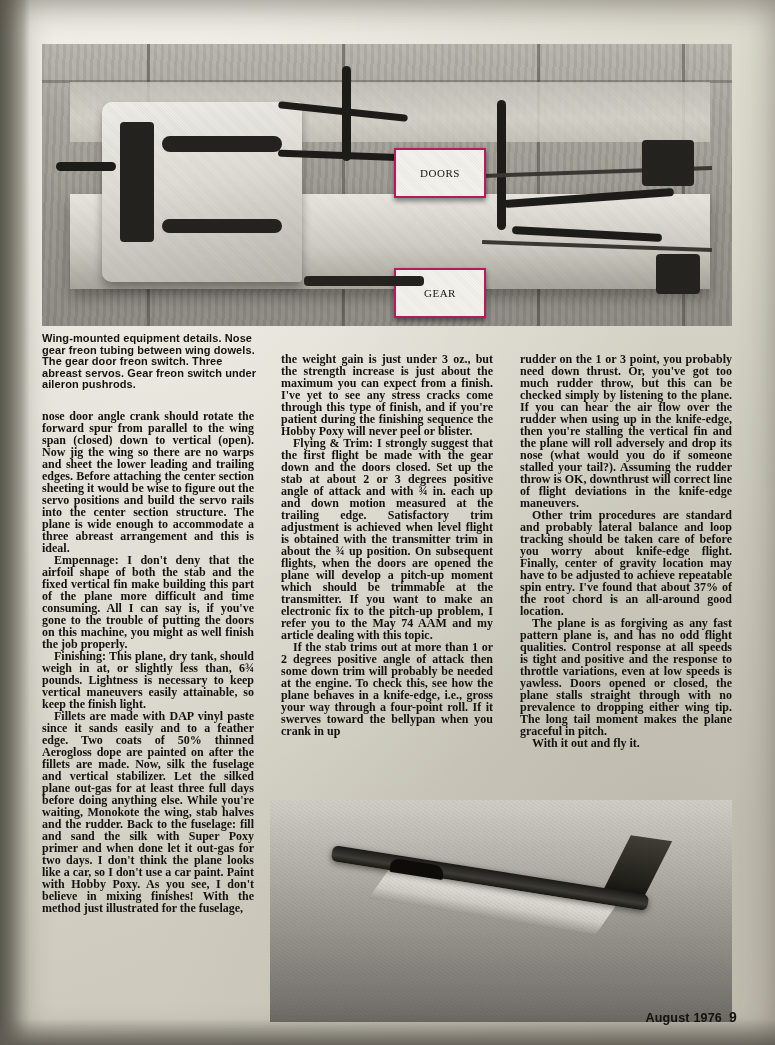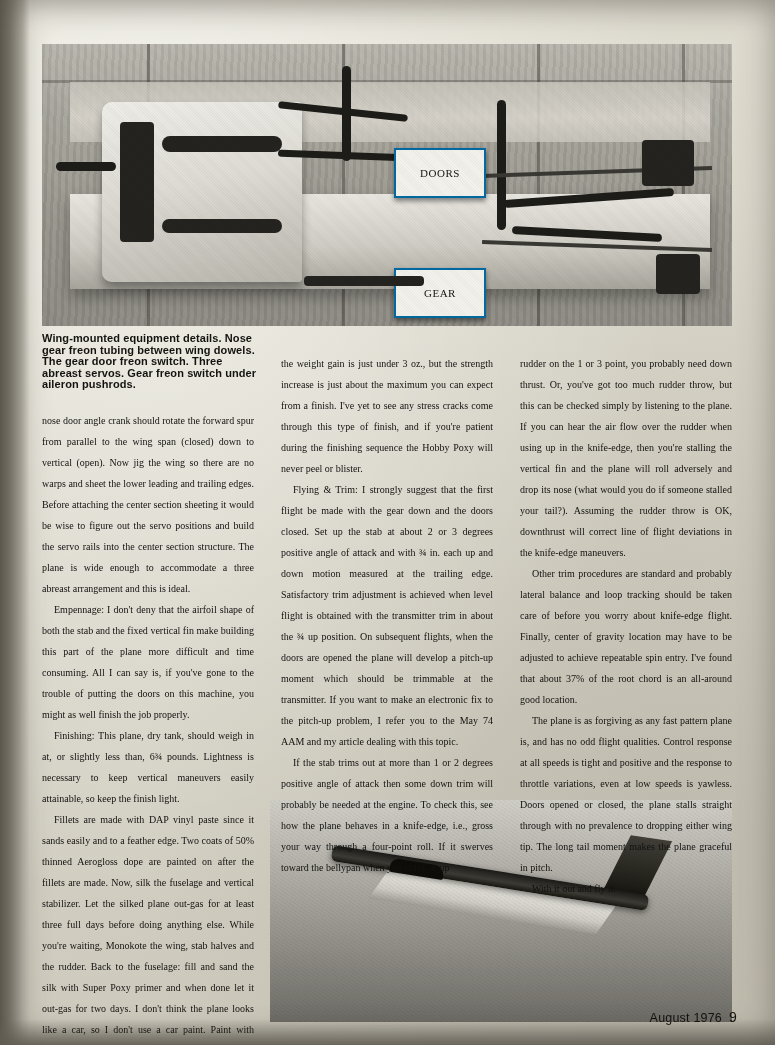--- a/index.html
+++ b/index.html
@@ -95,21 +95,21 @@
     position: absolute;
     left: 28px; top: 38px;
     width: 640px; height: 60px;
     background: linear-gradient(180deg, #c6c4bb 0%, #ddd9d0 60%, #cbc8bf 100%);
     opacity: .85;
   }
   .ph-servo {
     position: absolute;
     width: 88px; height: 46px;
     background: #f4f2ec;
-    border: 2px solid #0369a1;
+    border: 2px solid #be185d;
     box-shadow: 0 3px 5px rgba(0,0,0,0.45);
     display: flex;
     align-items: center;
     justify-content: center;
   }
   .ph-servo span {
     font-family: "Liberation Serif", serif;
     font-size: 11px;
     color: #15140f;
     letter-spacing: .5px;
@@ -198,40 +198,41 @@
     letter-spacing: .1px;
     z-index: 12;
   }
   #caption-top { left: 42px; top: 333px; width: 218px; }
   #caption-bottom { left: 28px; top: 955px; width: 228px; }
 
   
   .col {
     position: absolute;
     font-family: "Liberation Serif", serif;
-    font-size: 10px;
-    line-height: 21px;
+    font-size: 12px;
+    line-height: 12px;
     color: #131210;
     text-align: justify;
     z-index: 12;
+    font-weight: bold;
   }
   .col p { margin: 0; text-indent: 12px; }
   .col p.noindent { text-indent: 0; }
 
   #col-1 { left: 42px; top: 410px; width: 212px; }
   #col-2 { left: 281px; top: 353px; width: 212px; }
   #col-3 { left: 520px; top: 353px; width: 212px; }
 
   
   .footer {
     position: absolute;
     right: 38px; bottom: 20px;
     font-family: "Liberation Sans", sans-serif;
     font-size: 12.5px;
-    font-weight: 400;
+    font-weight: 700;
     color: #141310;
     z-index: 14;
     letter-spacing: .2px;
   }
   .footer .pg { font-size: 14px; margin-left: 7px; }
 </style>
 </head>
 <body>
 
 <div class="page">

